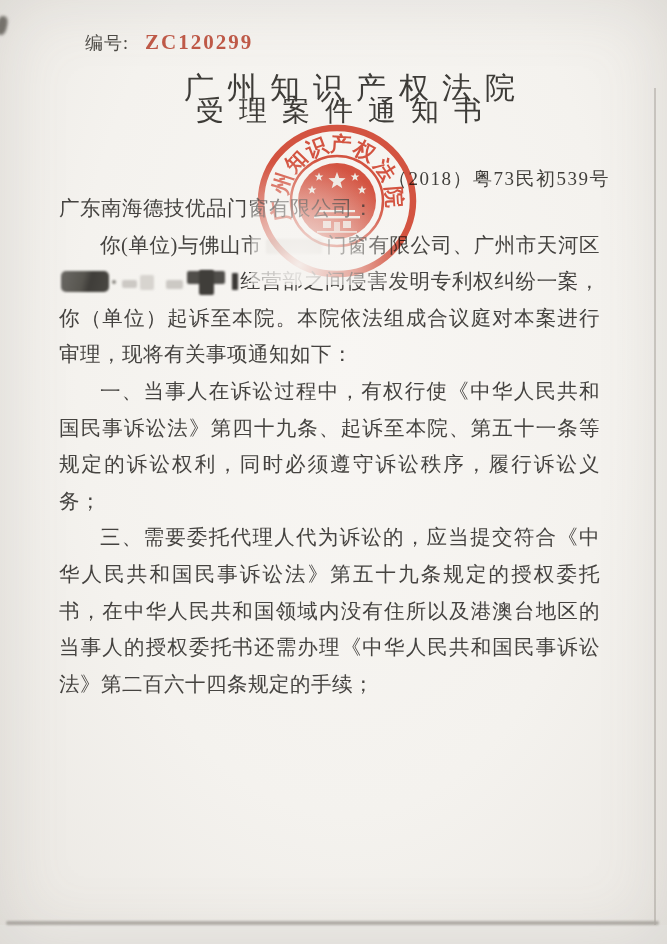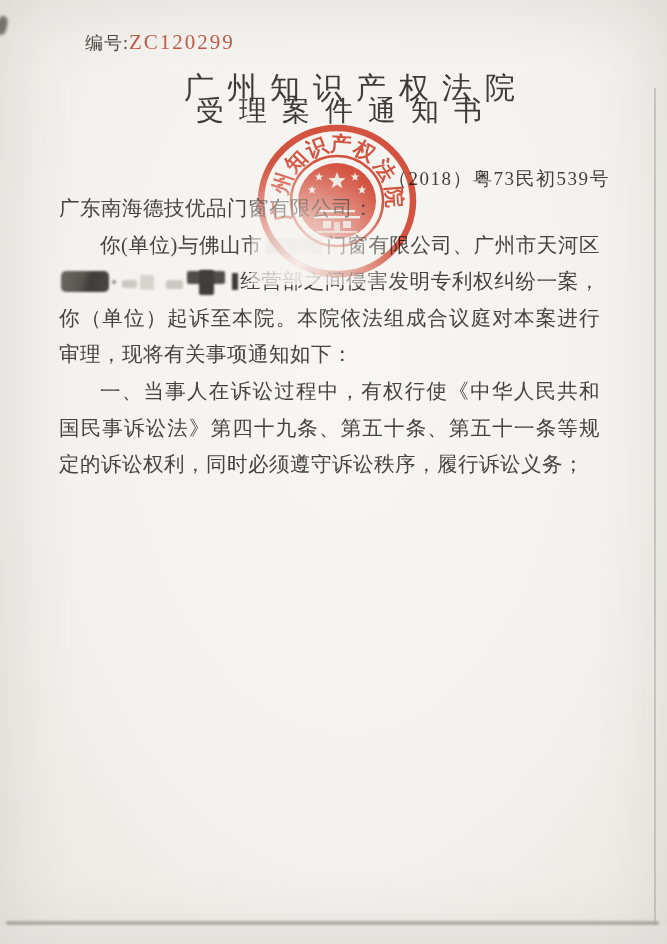--- a/index.html
+++ b/index.html
@@ -17,21 +17,21 @@
     box-shadow:inset 0 0 70px rgba(120,114,105,.16);
   }
   
   .smudge{position:absolute;left:-3px;top:16px;width:10px;height:19px;background:#76736d;border-radius:40%;filter:blur(1.4px);transform:rotate(12deg);}
   .edge-line{position:absolute;left:654px;top:88px;width:2px;height:838px;background:rgba(175,170,162,.55);filter:blur(.4px);}
   .bottom-shadow{position:absolute;left:6px;top:921px;width:653px;height:4px;background:#b3afa9;border-radius:2px;filter:blur(1.1px);}
   .bottom-strip{position:absolute;left:0;top:925px;width:667px;height:19px;background:#edebe7;}
 
   
   .doc-number{position:absolute;left:85px;top:30px;font-size:18px;color:#4c4a45;letter-spacing:1px;}
-  .doc-number .num{color:#c05a48;font-weight:normal;letter-spacing:2px;font-size:21px;}
+  .doc-number .num{color:#c05a48;font-weight:bold;letter-spacing:2px;font-size:21px;margin-left:16px;}
   .court-name{
     position:absolute;left:0;top:52px;width:667px;margin:16px;text-align:center;
     font-size:30px;font-weight:normal;color:#3e3c38;
     letter-spacing:13px;text-indent:13px;white-space:nowrap;
   }
   .doc-title{
     position:absolute;left:0;top:92px;width:646px;margin:0;text-align:center;
     font-size:28px;font-weight:normal;color:#3e3c38;
     letter-spacing:15px;text-indent:15px;white-space:nowrap;padding-left:16px;
   }
@@ -80,21 +80,22 @@
 
   <h1 class="court-name">广州知识产权法院</h1>
   <h2 class="doc-title">受理案件通知书</h2>
 
   <div class="case-no">（2018）粤73民初539号</div>
 
   <div class="body-text">
     <p class="addressee">广东南海德技优品门窗有限公司：</p>
     <p class="para" id="intro-para"><span>你(单位)与佛山市</span><span class="redact redact-light-wide"></span><span>门窗有限公司、广州市天河区</span><span class="redact redact-dark-blob"></span><span class="redact redact-dot"></span><span class="redact redact-light-a"></span><span class="redact redact-light-b"></span><span class="redact redact-light-c"></span><span class="redact redact-t-bar"></span><span class="redact redact-t-stem"></span><span class="redact redact-small-bar"></span><span>经营部之间侵害发明专利权纠纷一案，你（单位）起诉至本院。本院依法组成合议庭对本案进行审理，现将有关事项通知如下：</span></p>
     <div id="paragraph-list">
-        <p class="para">一、当事人在诉讼过程中，有权行使《中华人民共和国民事诉讼法》第四十九条、第五十条、第五十一条等规定的诉讼权利，同时必须遵守诉讼秩序，履行诉讼义务；</p>
+        <p class="para">一、当事人在诉讼过程中，有权行使《中华人民共和国民事诉讼法》第四十九条、起诉至本院、第五十一条等规定的诉讼权利，同时必须遵守诉讼秩序，履行诉讼义务；</p>
+        <p class="para">三、需要委托代理人代为诉讼的，应当提交符合《中华人民共和国民事诉讼法》第五十九条规定的授权委托书，在中华人民共和国领域内没有住所以及港澳台地区的当事人的授权委托书还需办理《中华人民共和国民事诉讼法》第二百六十四条规定的手续；</p>
       </div>
   </div>
 
   <svg class="seal" id="court-seal" viewBox="0 0 172 168">
 
     <ellipse cx="86" cy="84" rx="76" ry="73" fill="none" stroke="#d6402a" stroke-width="6.5"></ellipse>
 
     <ellipse cx="86" cy="84" rx="46" ry="45" fill="none" stroke="#d6402a" stroke-width="2.5"></ellipse>
 
     <ellipse cx="86" cy="84" rx="39" ry="38" fill="#d6402a"></ellipse>

